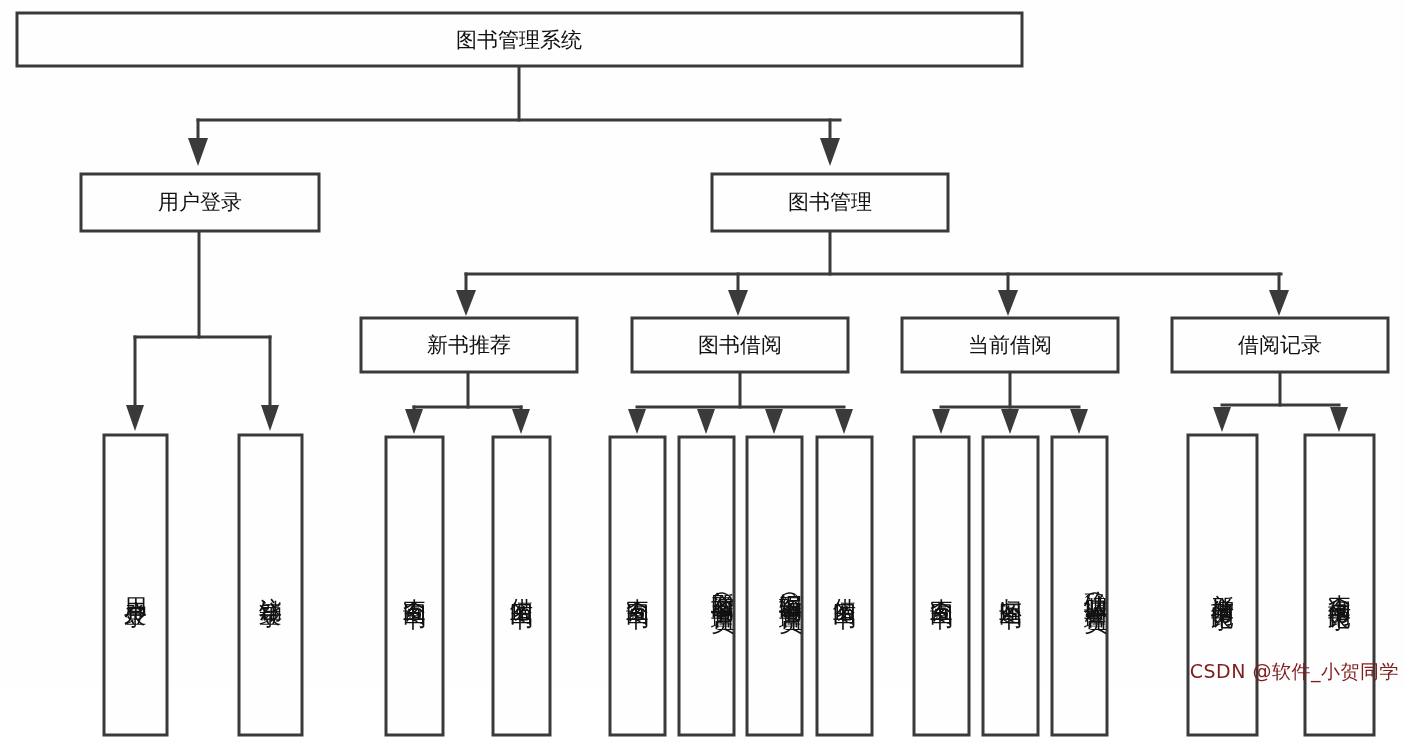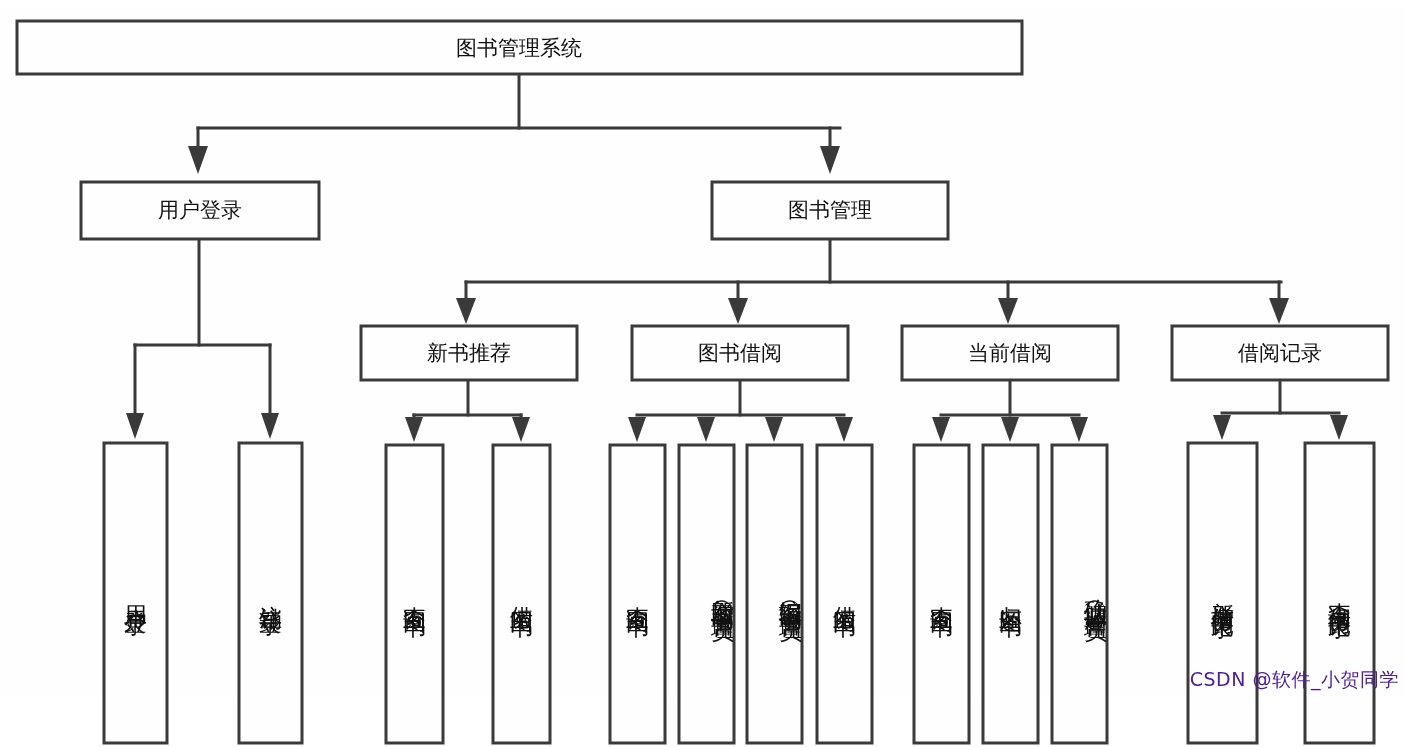--- a/index.html
+++ b/index.html
@@ -12,21 +12,20 @@
     height: 747px;
     font-family: "DejaVu Sans", "Liberation Sans", sans-serif;
     overflow: hidden;
     position: relative;
   }
   #diagram-root {
     position: relative;
     width: 1405px;
     height: 689px;
     background: #fefefe;
-    margin-top: 8px;
   }
   svg#tree-svg {
     position: absolute;
     left: 0;
     top: 0;
     width: 1405px;
     height: 747px;
     display: block;
   }
   .node-box {
@@ -68,21 +67,21 @@
   }
   .leaf-label.centered {
     align-items: center;
   }
   .watermark {
     position: absolute;
     right: 6px;
     bottom: 4px;
     font-family: "DejaVu Sans", "Liberation Sans", sans-serif;
     font-size: 19px;
-    color: #4c1d95;
+    color: #7f1d1d;
     letter-spacing: 0.5px;
     white-space: nowrap;
   }
 </style>
 </head>
 <body>
 
 <div id="diagram-root">
 
   <svg id="tree-svg" viewBox="0 0 1405 747">

